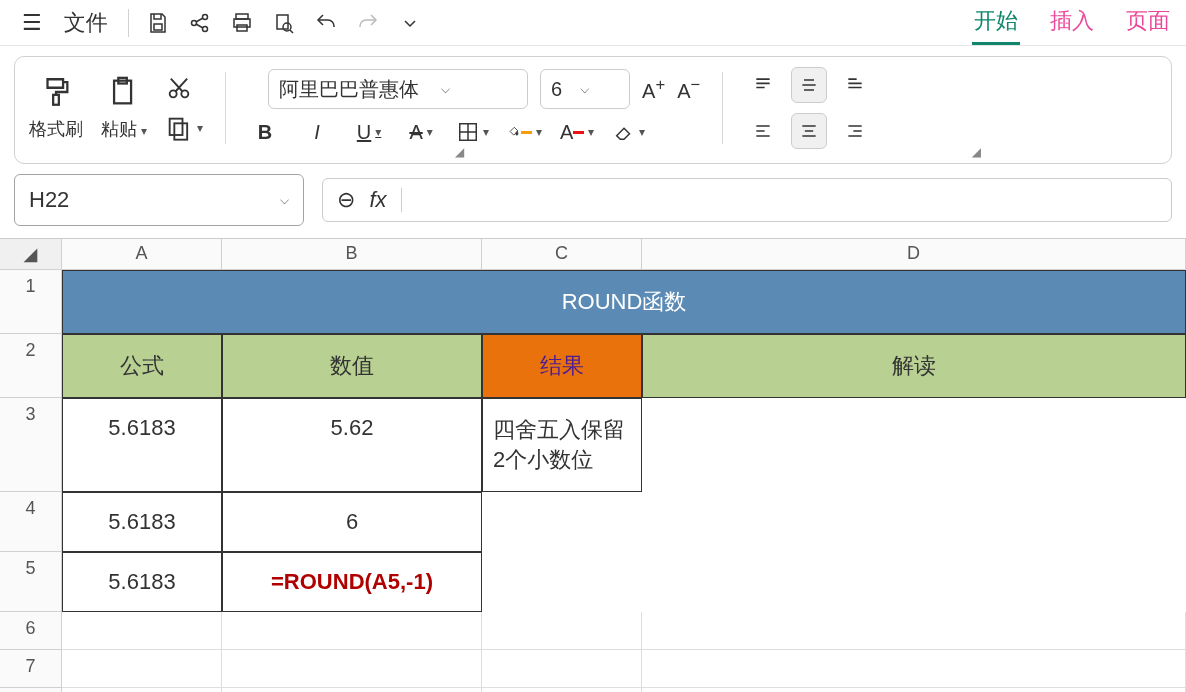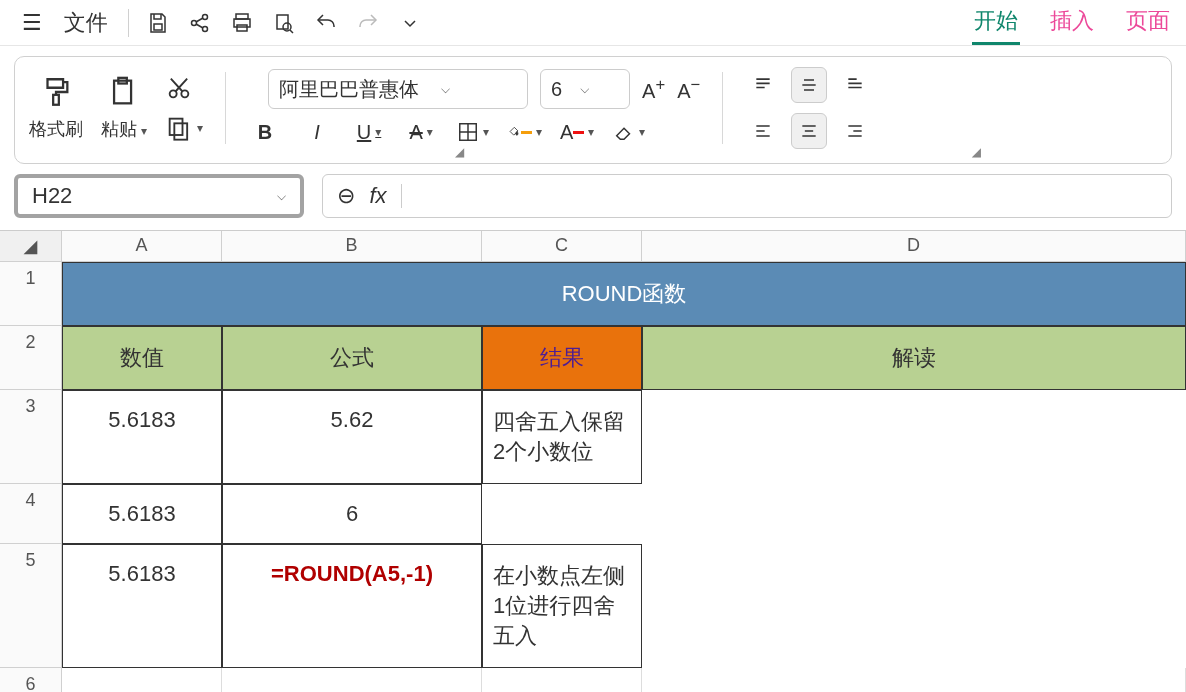--- a/index.html
+++ b/index.html
@@ -32,21 +32,21 @@
   .fbtn { display:flex; align-items:center; justify-content:center; width:34px; height:30px; cursor:pointer; }
   .dropdown-arrow { font-size:12px; color:#555; margin-left:4px; }
   .align-btns { display:flex; gap:10px; flex-direction:column; }
   .align-row { display:flex; gap:10px; }
   .abtn { width:36px; height:36px; display:flex; align-items:center; justify-content:center; border:1px solid transparent; border-radius:6px; cursor:pointer; }
   .abtn.active { border-color:#ccc; background:#f0f0f0; }
   .corner-expand { position:absolute; bottom:4px; font-size:12px; color:#888; cursor:pointer; }
 
   
   .fxbar { display:flex; align-items:center; gap:18px; padding:10px 14px 6px 14px; }
-  .namebox { display:flex; align-items:center; border:4px solid #a3a3a3; border-radius:6px; height:44px; width:290px; padding:0 14px; font-size:22px; justify-content:space-between; }
+  .namebox { display:flex; align-items:center; border:1px solid #a3a3a3; border-radius:6px; height:52px; width:290px; padding:0 14px; font-size:22px; justify-content:space-between; }
   .fxarea { display:flex; align-items:center; gap:14px; border:1px solid #ccc; border-left:1px solid #ccc; border-radius:6px; height:44px; flex:1; padding:0 14px; font-size:22px; font-style:italic; color:#333; }
   .fxarea .noital { font-style:normal; }
 
   
   .sheet { margin-top:6px; }
   .colheads { display:grid; grid-template-columns:62px 160px 260px 160px 1fr; border-top:1px solid #ccc; }
   .ch { border-right:1px solid #d0d0d0; border-bottom:1px solid #d0d0d0; text-align:center; font-size:18px; color:#555; padding:4px 0; background:#fafafa; }
   .ch.corner { background:#f0f0f0; }
   .gridrow { display:grid; grid-template-columns:62px 160px 260px 160px 1fr; }
   .rh { border-right:1px solid #d0d0d0; border-bottom:1px solid #d0d0d0; text-align:center; font-size:18px; color:#555; padding:6px 0; background:#fafafa; }
@@ -269,22 +269,22 @@
     <div class="ch">D</div>
   </div>
 
   <div class="gridrow">
     <div class="rh">1</div>
     <div class="cell title-cell">ROUND函数</div>
   </div>
 
   <div class="gridrow">
     <div class="rh">2</div>
+    <div class="cell hdr-green">公式</div>
     <div class="cell hdr-green">数值</div>
-    <div class="cell hdr-green">公式</div>
     <div class="cell hdr-orange">结果</div>
     <div class="cell hdr-green">解读</div>
   </div>
 
   <div class="gridrow">
     <div class="rh">3</div>
     <div class="cell bcell center">5.6183</div>
     <div class="cell bcell center">5.62</div>
     <div class="cell bcell">四舍五入保留2个小数位</div>
   </div>
@@ -292,21 +292,20 @@
   <div class="gridrow">
     <div class="rh">4</div>
     <div class="cell bcell center">5.6183</div>
     <div class="cell bcell center">6</div>
   </div>
 
   <div class="gridrow">
     <div class="rh">5</div>
     <div class="cell bcell center">5.6183</div>
     <div class="cell bcell center"><span class="formula-red">=ROUND(A5,-1)</span></div>
-    <div class="cell bcell">在小数点左侧1位进行四舍五入</div>
   </div>
 
   <div class="gridrow empty-row">
     <div class="rh">6</div>
     <div class="cell"></div>
     <div class="cell"></div>
     <div class="cell"></div>
     <div class="cell"></div>
   </div>
   <div class="gridrow empty-row">

